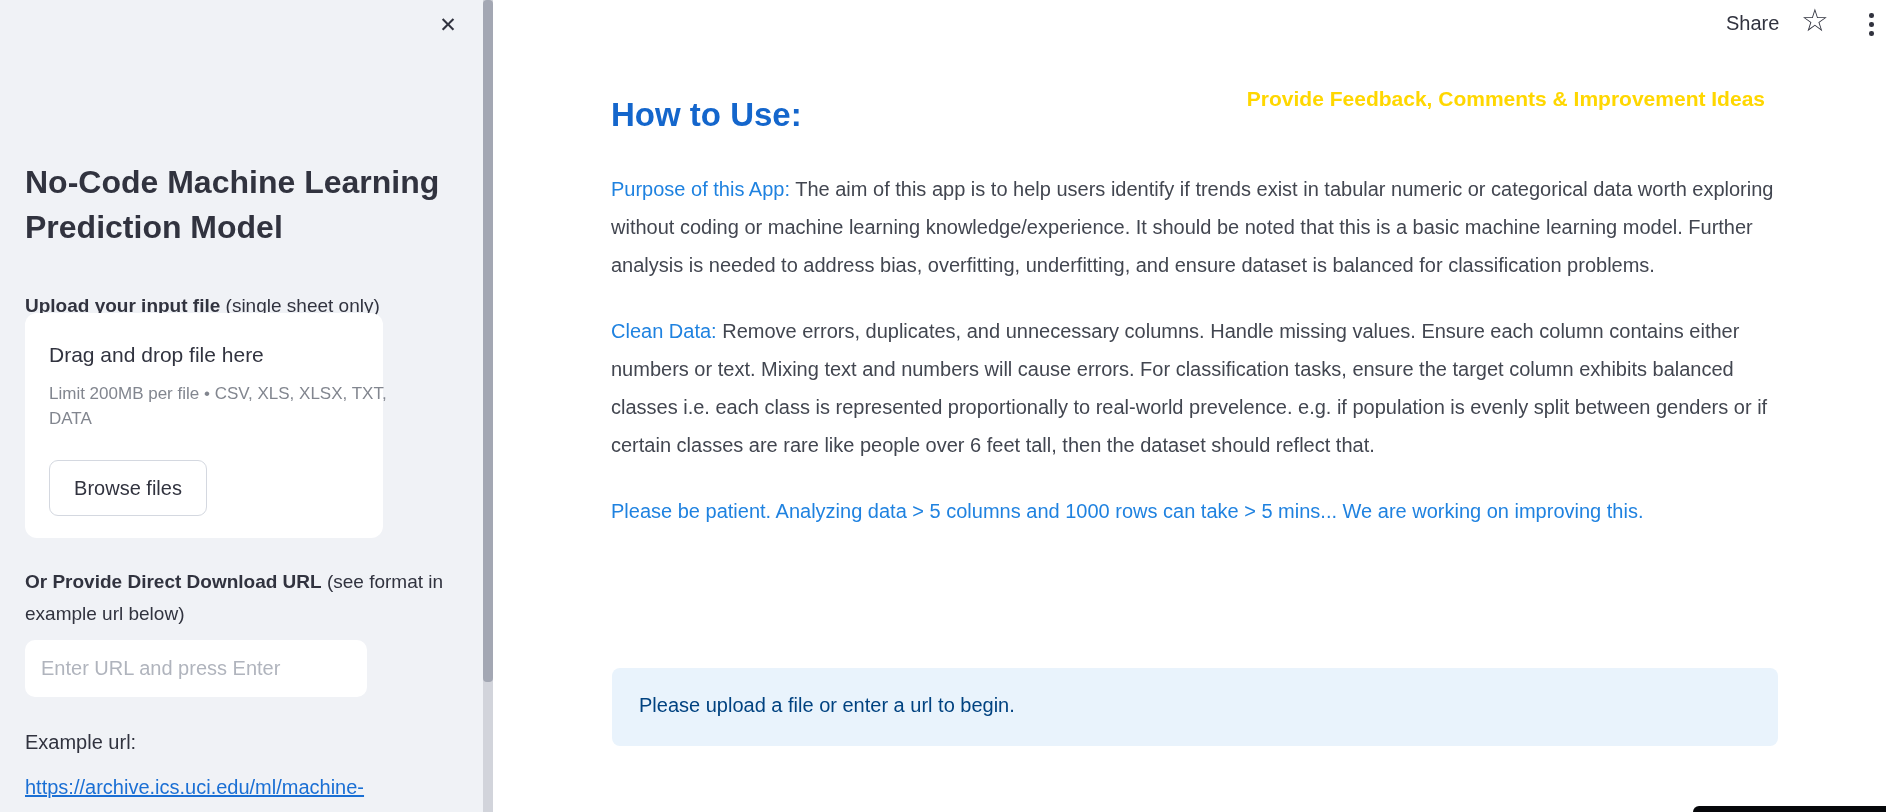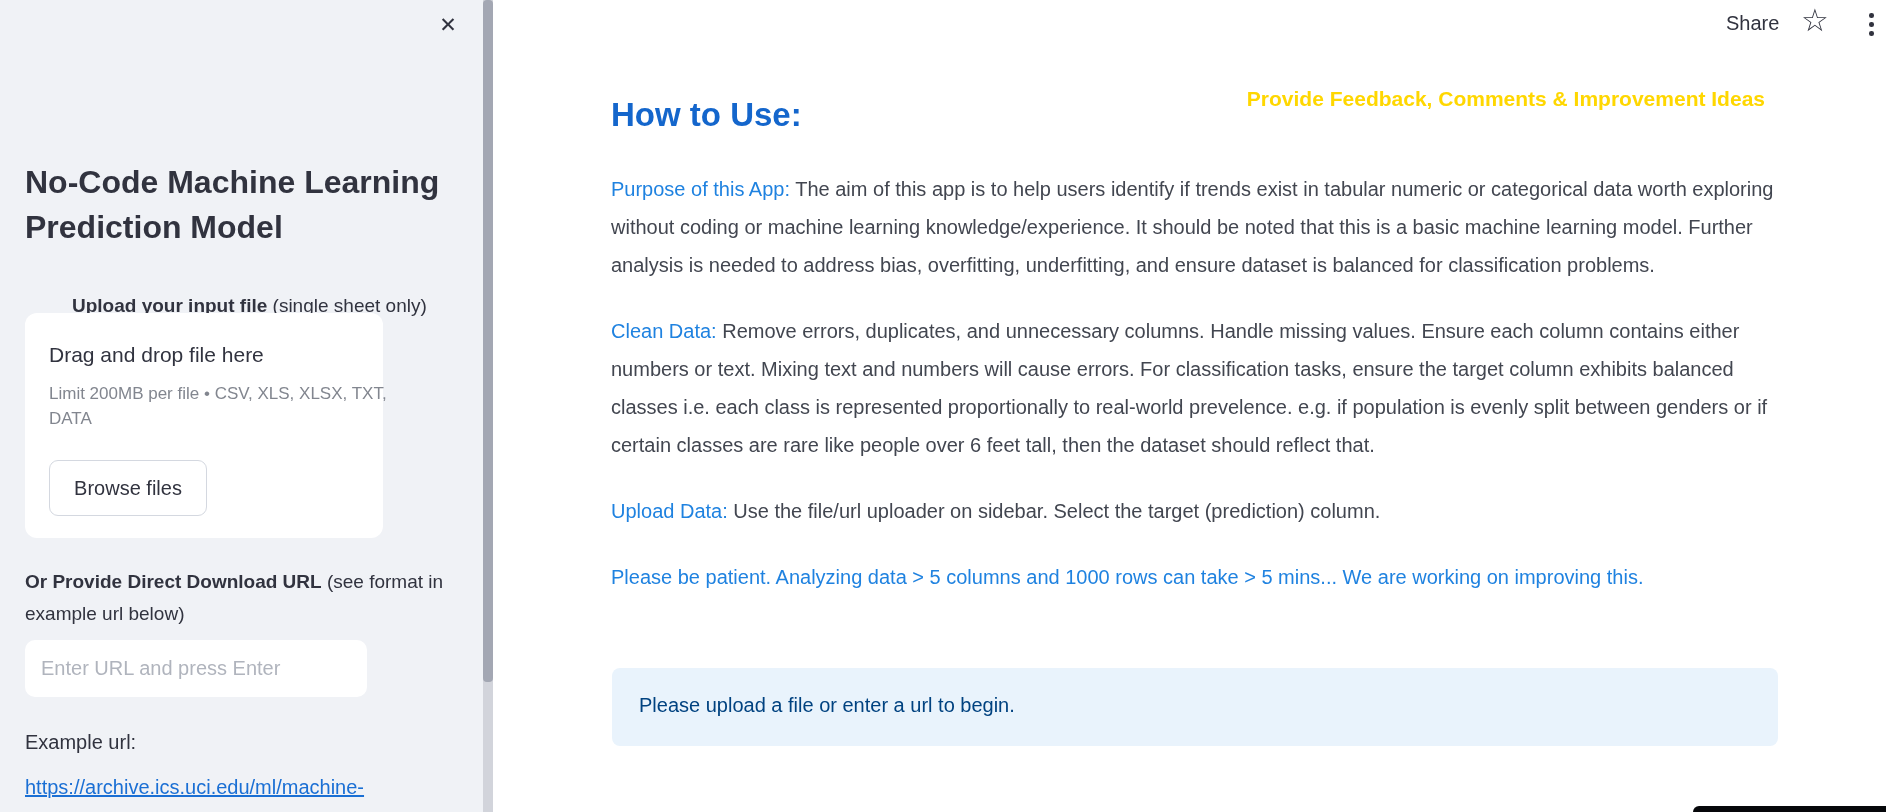--- a/index.html
+++ b/index.html
@@ -10,21 +10,21 @@
   .sidebar { position:absolute; left:0; top:0; width:483px; height:812px;
     background:#f0f2f6; }
   .close-btn { position:absolute; left:433px; top:10px; width:30px; height:30px;
     font-size:21px; color:#31333f; display:flex; align-items:center; justify-content:center;
     cursor:pointer; }
   .sb-title { position:absolute; left:25px; top:160px; width:424px;
     font-size:32px; font-weight:700; line-height:45px; color:#31333f; }
   .sb-label { position:absolute; left:25px; width:424px; font-size:19px;
     line-height:32px; color:#31333f; }
   .sb-label b { font-weight:700; }
-  .upload-label { top:290px;margin-left:47px; }
+  .upload-label { top:290px; }
   .url-label { top:566px; }
 
   .uploader { position:absolute; left:25px; top:313px; width:358px; height:225px;
     background:#ffffff; border-radius:12px; }
   .drag-text { position:absolute; left:24px; top:30px; font-size:21px; color:#31333f; }
   .limit-text { position:absolute; left:24px; top:68px; width:342px;
     font-size:17px; line-height:25px; color:#82868f; }
   .browse-btn { position:absolute; left:24px; top:147px; width:158px; height:56px;
     background:#ffffff; border:1px solid #d4d8e0; border-radius:9px;
     font-size:20px; color:#31333f; display:flex; align-items:center; justify-content:center;
@@ -120,21 +120,20 @@
 
   <div class="feedback-link">Provide Feedback, Comments &amp; Improvement Ideas</div>
 
   <h2 class="howto-heading">How to Use:</h2>
 
   <div class="paras">
     <p><span class="lead">Purpose of this App:</span><span> The aim of this app is to help users identify if trends exist in tabular numeric or categorical data worth exploring without coding or machine learning knowledge/experience. It should be noted that this is a basic machine learning model. Further analysis is needed to address bias, overfitting, underfitting, and ensure dataset is balanced for classification problems.</span></p>
 
     <p><span class="lead">Clean Data:</span><span> Remove errors, duplicates, and unnecessary columns. Handle missing values. Ensure each column contains either numbers or text. Mixing text and numbers will cause errors. For classification tasks, ensure the target column exhibits balanced classes i.e. each class is represented proportionally to real-world prevelence. e.g. if population is evenly split between genders or if certain classes are rare like people over 6 feet tall, then the dataset should reflect that.</span></p>
 
-    <p><span class="lead">Upload Data:</span><span> Use the file/url uploader on sidebar. Select the target (prediction) column.</span></p>
 
     <p class="blue-para">Please be patient. Analyzing data &gt; 5 columns and 1000 rows can take &gt; 5 mins... We are working on improving this.</p>
   </div>
 
   <div class="info-box">
     <div class="info-text">Please upload a file or enter a url to begin.</div>
   </div>
 
   <div class="bottom-bar"></div>
 </div>

